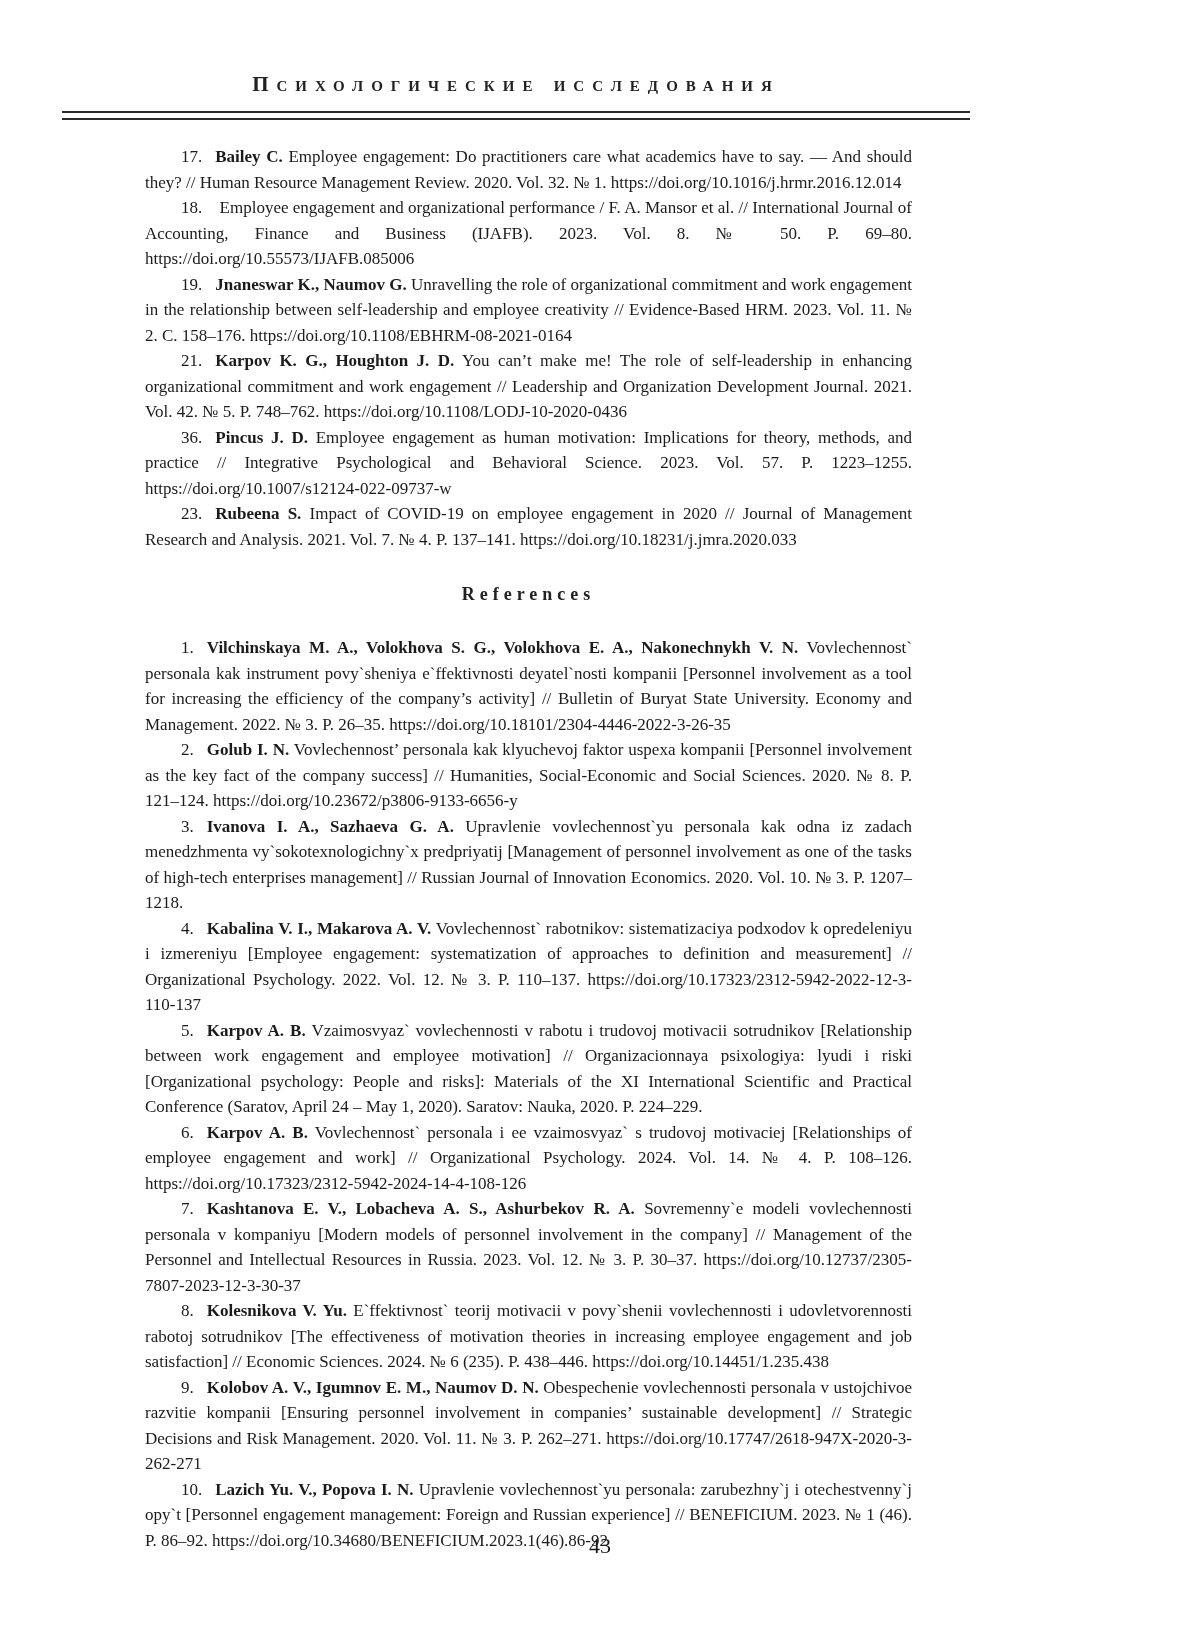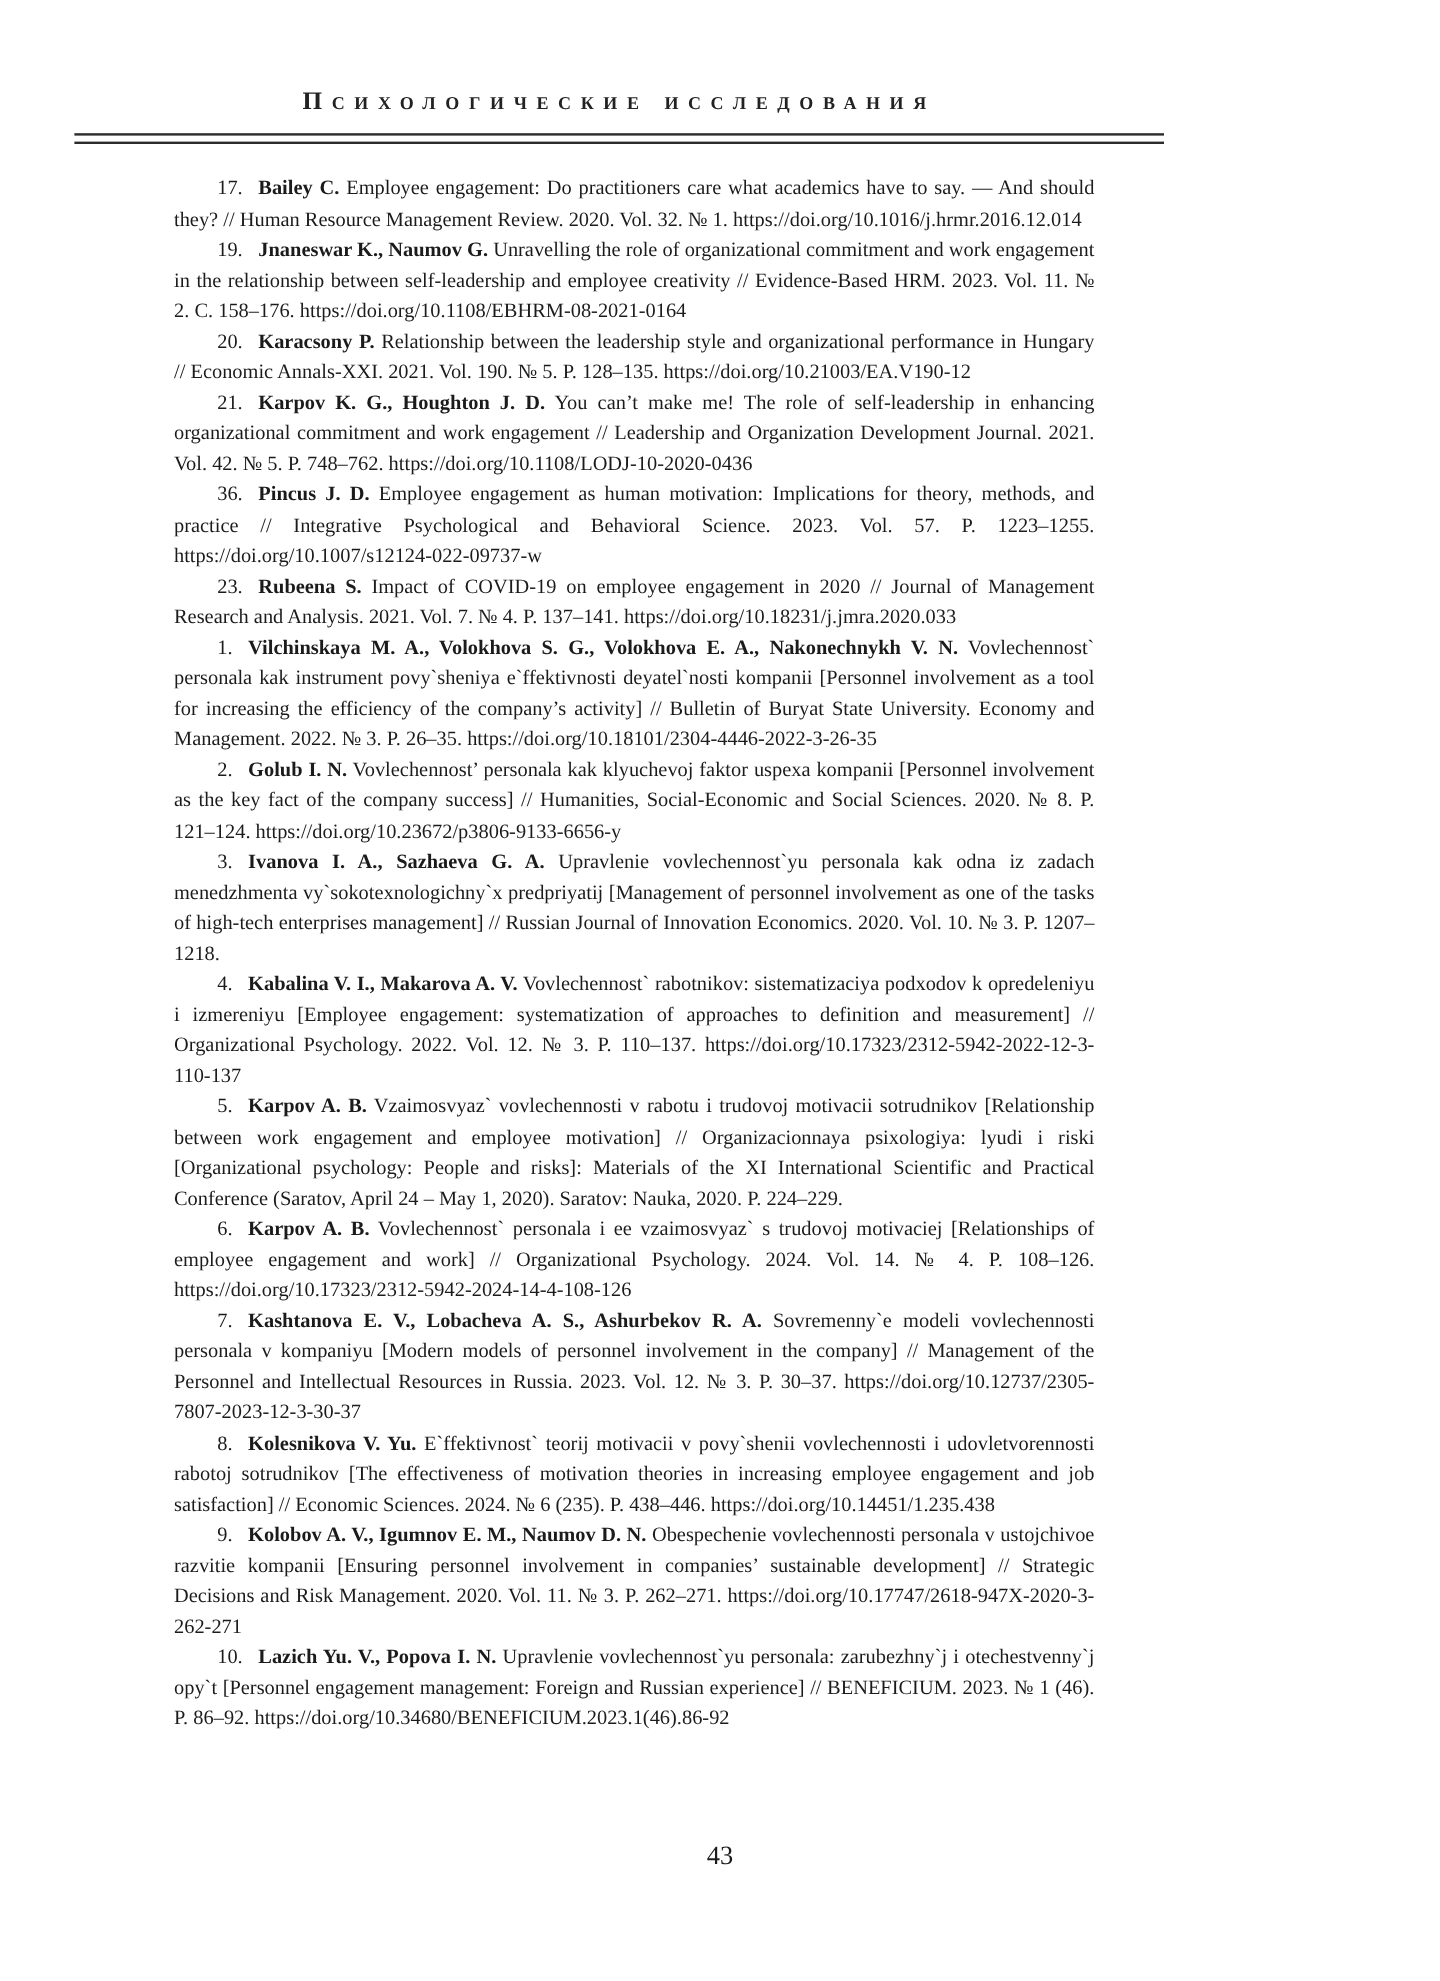--- a/index.html
+++ b/index.html
@@ -78,31 +78,32 @@
 <div class="page">
 
   <div class="running-head">Психологические исследования</div>
 
   <div class="double-rule"></div>
 
   <div class="content">
 
     <p class="ref"><span class="ref-num">17.</span><span class="ref-authors">Bailey C.</span> <span class="ref-text">Employee engagement: Do practitioners care what academics have to say. — And should they? // Human Resource Management Review. 2020. Vol. 32. № 1. https://doi.org/10.1016/j.hrmr.2016.12.014</span></p>
 
+    <p class="ref"><span class="ref-num">18.</span><span class="ref-authors"></span> <span class="ref-text">Employee engagement and organizational performance / F. A. Mansor et al. // International Journal of Accounting, Finance and Business (IJAFB). 2023. Vol. 8. № 50. P. 69–80. https://doi.org/10.55573/IJAFB.085006</span></p>
 
     <p class="ref"><span class="ref-num">19.</span><span class="ref-authors">Jnaneswar K., Naumov G.</span> <span class="ref-text">Unravelling the role of organizational commitment and work engagement in the relationship between self-leadership and employee creativity // Evidence-Based HRM. 2023. Vol. 11. № 2. С. 158–176. https://doi.org/10.1108/EBHRM-08-2021-0164</span></p>
 
-    <p class="ref"><span class="ref-num">20.</span><span class="ref-authors">Karacsony P.</span> <span class="ref-text">Relationship between the leadership style and organizational performance in Hungary // Economic Annals-XXI. 2021. Vol. 190. № 5. P. 128–135. https://doi.org/10.21003/EA.V190-12</span></p>
 
     <p class="ref"><span class="ref-num">21.</span><span class="ref-authors">Karpov K. G., Houghton J. D.</span> <span class="ref-text">You can’t make me! The role of self-leadership in enhancing organizational commitment and work engagement // Leadership and Organization Development Journal. 2021. Vol. 42. № 5. P. 748–762. https://doi.org/10.1108/LODJ-10-2020-0436</span></p>
 
     <p class="ref"><span class="ref-num">36.</span><span class="ref-authors">Pincus J. D.</span> <span class="ref-text">Employee engagement as human motivation: Implications for theory, methods, and practice // Integrative Psychological and Behavioral Science. 2023. Vol. 57. P. 1223–1255. https://doi.org/10.1007/s12124-022-09737-w</span></p>
 
     <p class="ref"><span class="ref-num">23.</span><span class="ref-authors">Rubeena S.</span> <span class="ref-text">Impact of COVID-19 on employee engagement in 2020 // Journal of Management Research and Analysis. 2021. Vol. 7. № 4. P. 137–141. https://doi.org/10.18231/j.jmra.2020.033</span></p>
 
+    <div class="refs-heading">References</div>
 
     <p class="ref"><span class="ref-num">1.</span><span class="ref-authors">Vilchinskaya M. A., Volokhova S. G., Volokhova E. A., Nakonechnykh V. N.</span> <span class="ref-text">Vovlechennost` personala kak instrument povy`sheniya e`ffektivnosti deyatel`nosti kompanii [Personnel involvement as a tool for increasing the efficiency of the company’s activity] // Bulletin of Buryat State University. Economy and Management. 2022. № 3. P. 26–35. https://doi.org/10.18101/2304-4446-2022-3-26-35</span></p>
 
     <p class="ref"><span class="ref-num">2.</span><span class="ref-authors">Golub I. N.</span> <span class="ref-text">Vovlechennost’ personala kak klyuchevoj faktor uspexa kompanii [Personnel involvement as the key fact of the company success] // Humanities, Social-Economic and Social Sciences. 2020. № 8. P. 121–124. https://doi.org/10.23672/p3806-9133-6656-y</span></p>
 
     <p class="ref"><span class="ref-num">3.</span><span class="ref-authors">Ivanova I. A., Sazhaeva G. A.</span> <span class="ref-text">Upravlenie vovlechennost`yu personala kak odna iz zadach menedzhmenta vy`sokotexnologichny`x predpriyatij [Management of personnel involvement as one of the tasks of high-tech enterprises management] // Russian Journal of Innovation Economics. 2020. Vol. 10. № 3. P. 1207–1218.</span></p>
 
     <p class="ref"><span class="ref-num">4.</span><span class="ref-authors">Kabalina V. I., Makarova A. V.</span> <span class="ref-text">Vovlechennost` rabotnikov: sistematizaciya podxodov k opredeleniyu i izmereniyu [Employee engagement: systematization of approaches to definition and measurement] // Organizational Psychology. 2022. Vol. 12. № 3. P. 110–137. https://doi.org/10.17323/2312-5942-2022-12-3-110-137</span></p>
 
     <p class="ref"><span class="ref-num">5.</span><span class="ref-authors">Karpov A. B.</span> <span class="ref-text">Vzaimosvyaz` vovlechennosti v rabotu i trudovoj motivacii sotrudnikov [Relationship between work engagement and employee motivation] // Organizacionnaya psixologiya: lyudi i riski [Organizational psychology: People and risks]: Materials of the XI International Scientific and Practical Conference (Saratov, April 24 – May 1, 2020). Saratov: Nauka, 2020. P. 224–229.</span></p>

